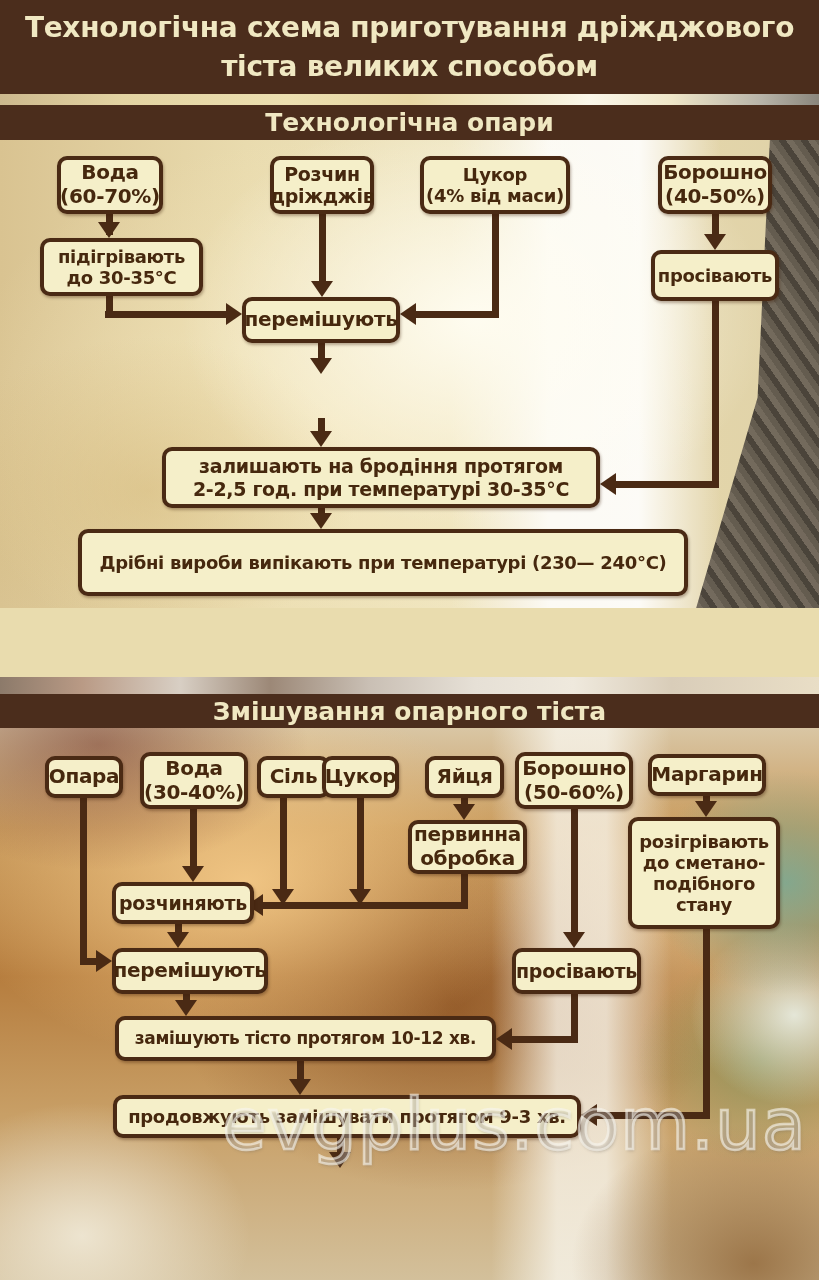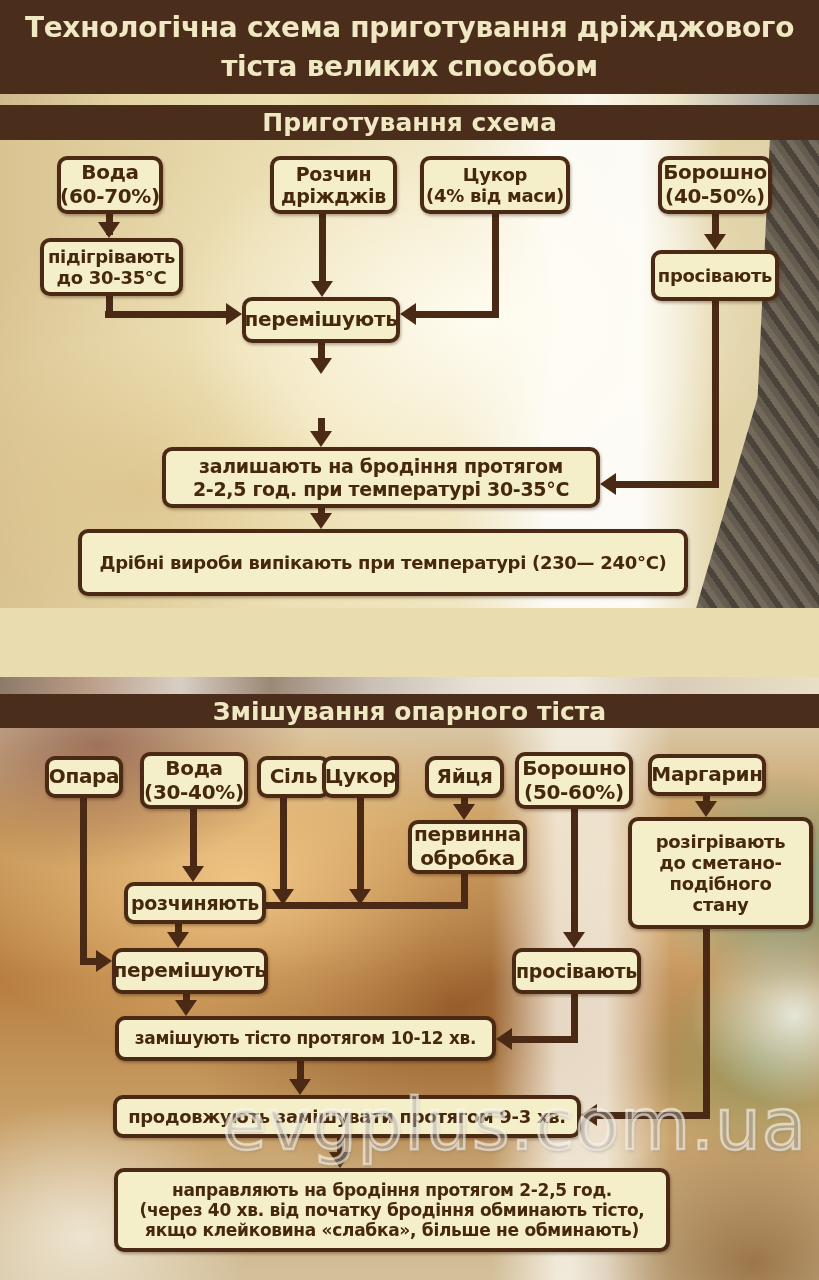--- a/index.html
+++ b/index.html
@@ -94,21 +94,21 @@
   </div>
   <div class="photo2"></div>
 
   <div id="strip1" class="strip"></div>
   <div id="strip2" class="strip"></div>
 
   <div id="header1" class="band">
     <span>Технологічна схема приготування дріжджового тіста великих способом</span>
   </div>
   <div id="bar1" class="band">
-    <span>Приготування схема</span>
+    <span>Технологічна опари</span>
   </div>
   <div id="bar2" class="band">
     <span>Змішування опарного тіста</span>
   </div>
 
   <div id="diagram">
       <div class="cline" style="left: 105.5px; top: 214px; width: 7px; height: 21px;"></div>
       <div class="cline" style="left: 105.5px; top: 296px; width: 7px; height: 22px;"></div>
       <div class="cline" style="left: 105px; top: 310.5px; width: 121px; height: 7px;"></div>
       <div class="cline" style="left: 318.5px; top: 214px; width: 7px; height: 68px;"></div>
@@ -126,33 +126,33 @@
       <div class="head left" style="left: 400px; top: 303px;"></div>
       <div class="head down" style="left: 704px; top: 234px;"></div>
       <div class="head left" style="left: 600px; top: 473px;"></div>
       <div class="head down" style="left: 310px; top: 358px;"></div>
       <div class="head down" style="left: 310px; top: 431px;"></div>
       <div class="head down" style="left: 310px; top: 513px;"></div>
       <div class="node" style="left: 57px; top: 156px; width: 106px; height: 58px; font-size: 20px;">
         <div>Вода</div>
         <div>(60-70%)</div>
       </div>
-      <div class="node" style="left: 270px; top: 156px; width: 127px; height: 58px; font-size: 19px;">
+      <div class="node" style="left: 270px; top: 156px; width: 104px; height: 58px; font-size: 19px;">
         <div>Розчин</div>
         <div>дріжджів</div>
       </div>
       <div class="node" style="left: 420px; top: 156px; width: 150px; height: 58px; font-size: 18px;">
         <div>Цукор</div>
         <div>(4% від маси)</div>
       </div>
       <div class="node" style="left: 658px; top: 156px; width: 114px; height: 58px; font-size: 20px;">
         <div>Борошно</div>
         <div>(40-50%)</div>
       </div>
-      <div class="node" style="left: 40px; top: 238px; width: 143px; height: 58px; font-size: 18px;">
+      <div class="node" style="left: 40px; top: 238px; width: 163px; height: 58px; font-size: 18px;">
         <div>підігрівають</div>
         <div>до 30-35°С</div>
       </div>
       <div class="node" style="left: 651px; top: 250px; width: 128px; height: 51px; font-size: 18px;">
         <div>просівають</div>
       </div>
       <div class="node" style="left: 242px; top: 297px; width: 158px; height: 46px; font-size: 20px;">
         <div>перемішують</div>
       </div>
       <div class="node" style="left: 162px; top: 447px; width: 438px; height: 61px; font-size: 19px;">
@@ -200,56 +200,51 @@
       <div class="node" style="left: 140px; top: 752px; width: 108px; height: 57px; font-size: 20px;">
         <div>Вода</div>
         <div>(30-40%)</div>
       </div>
       <div class="node" style="left: 257px; top: 756px; width: 73px; height: 42px; font-size: 20px;">
         <div>Сіль</div>
       </div>
       <div class="node" style="left: 322px; top: 756px; width: 77px; height: 42px; font-size: 20px;">
         <div>Цукор</div>
       </div>
-      <div class="node" style="left: 425px; top: 756px; width: 79px; height: 42px; font-size: 20px; border-radius: 11px;">
+      <div class="node" style="left: 425px; top: 756px; width: 79px; height: 42px; font-size: 20px;">
         <div>Яйця</div>
       </div>
       <div class="node" style="left: 515px; top: 752px; width: 118px; height: 57px; font-size: 20px;">
         <div>Борошно</div>
         <div>(50-60%)</div>
       </div>
       <div class="node" style="left: 648px; top: 754px; width: 118px; height: 42px; font-size: 20px;">
         <div>Маргарин</div>
       </div>
       <div class="node" style="left: 408px; top: 820px; width: 119px; height: 54px; font-size: 20px;">
         <div>первинна</div>
         <div>обробка</div>
       </div>
-      <div class="node" style="left: 628px; top: 817px; width: 185px; height: 112px; font-size: 18px;">
+      <div class="node" style="left: 628px; top: 817px; width: 152px; height: 112px; font-size: 18px;">
         <div>розігрівають</div>
         <div>до сметано-</div>
         <div>подібного</div>
         <div>стану</div>
       </div>
-      <div class="node" style="left: 112px; top: 882px; width: 142px; height: 42px; font-size: 19px; margin-left: 12px;">
+      <div class="node" style="left: 112px; top: 882px; width: 142px; height: 42px; font-size: 19px;">
         <div>розчиняють</div>
       </div>
       <div class="node" style="left: 112px; top: 948px; width: 156px; height: 46px; font-size: 20px;">
         <div>перемішують</div>
       </div>
       <div class="node" style="left: 512px; top: 948px; width: 129px; height: 46px; font-size: 19px;">
         <div>просівають</div>
       </div>
       <div class="node" style="left: 115px; top: 1016px; width: 381px; height: 45px; font-size: 17px;">
         <div>замішують тісто протягом 10-12 хв.</div>
       </div>
       <div class="node" style="left: 113px; top: 1095px; width: 468px; height: 43px; font-size: 18px;">
         <div>продовжують замішувати протягом 9-3 хв.</div>
       </div>
-      <div class="node" style="left: 114px; top: 1168px; width: 556px; height: 84px; font-size: 17px;">
-        <div>направляють на бродіння протягом 2-2,5 год.</div>
-        <div>(через 40 хв. від початку бродіння обминають тісто,</div>
-        <div>якщо клейковина «слабка», більше не обминають)</div>
-      </div>
     </div>
 
   <div id="watermark">evgplus.com.ua</div>
 </div>
 
 </body></html>

